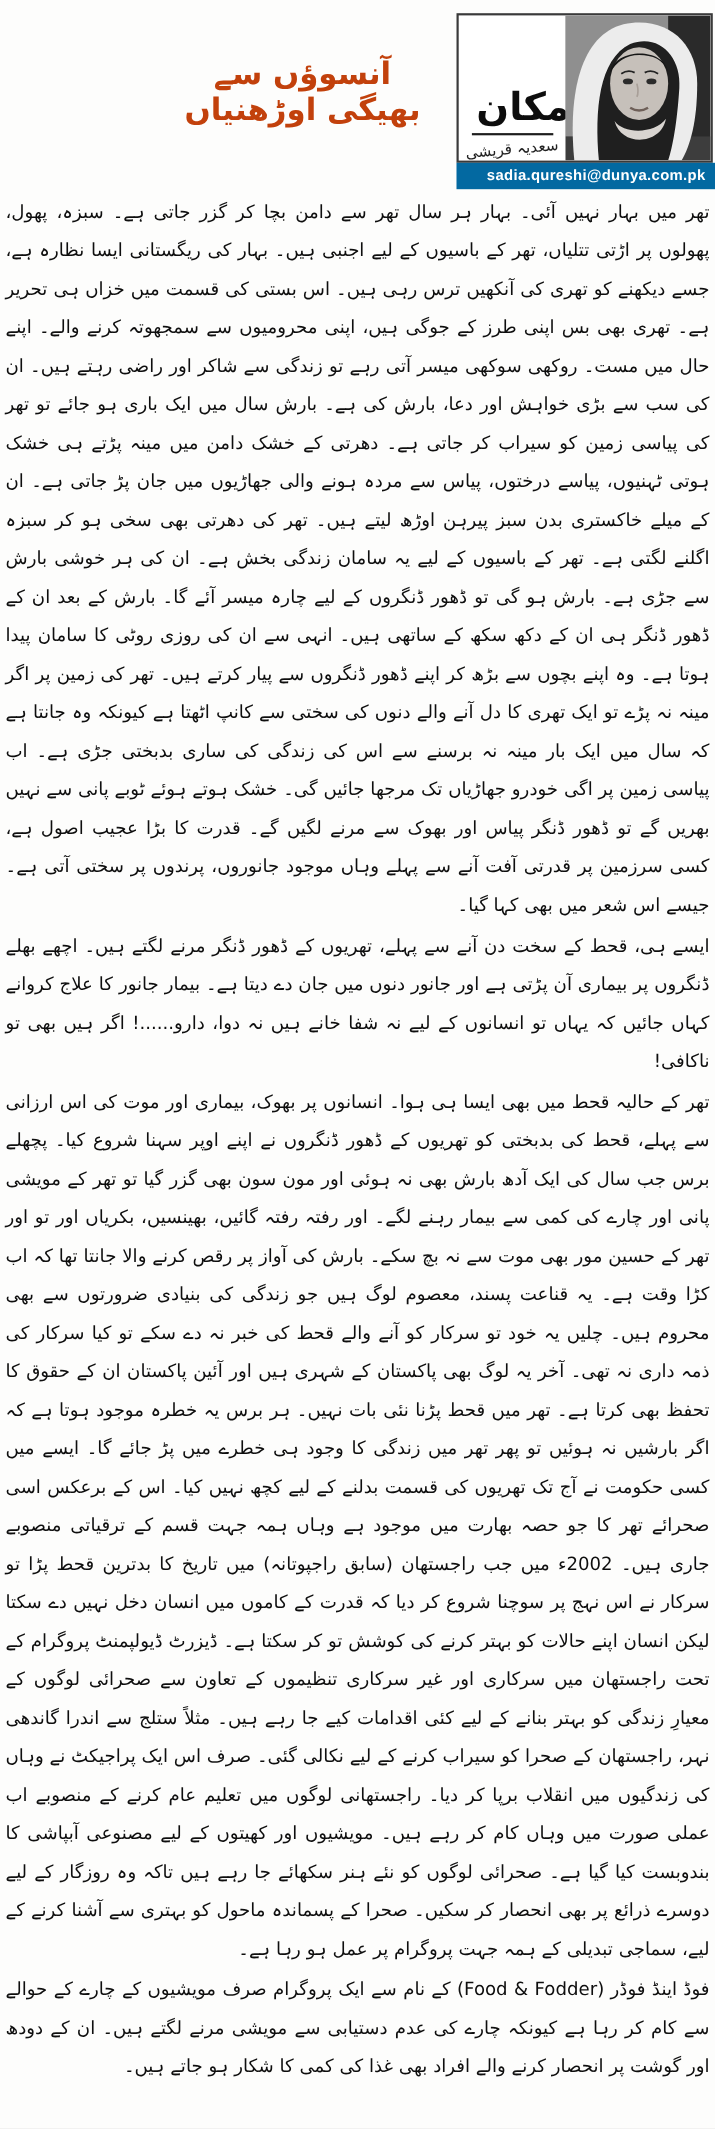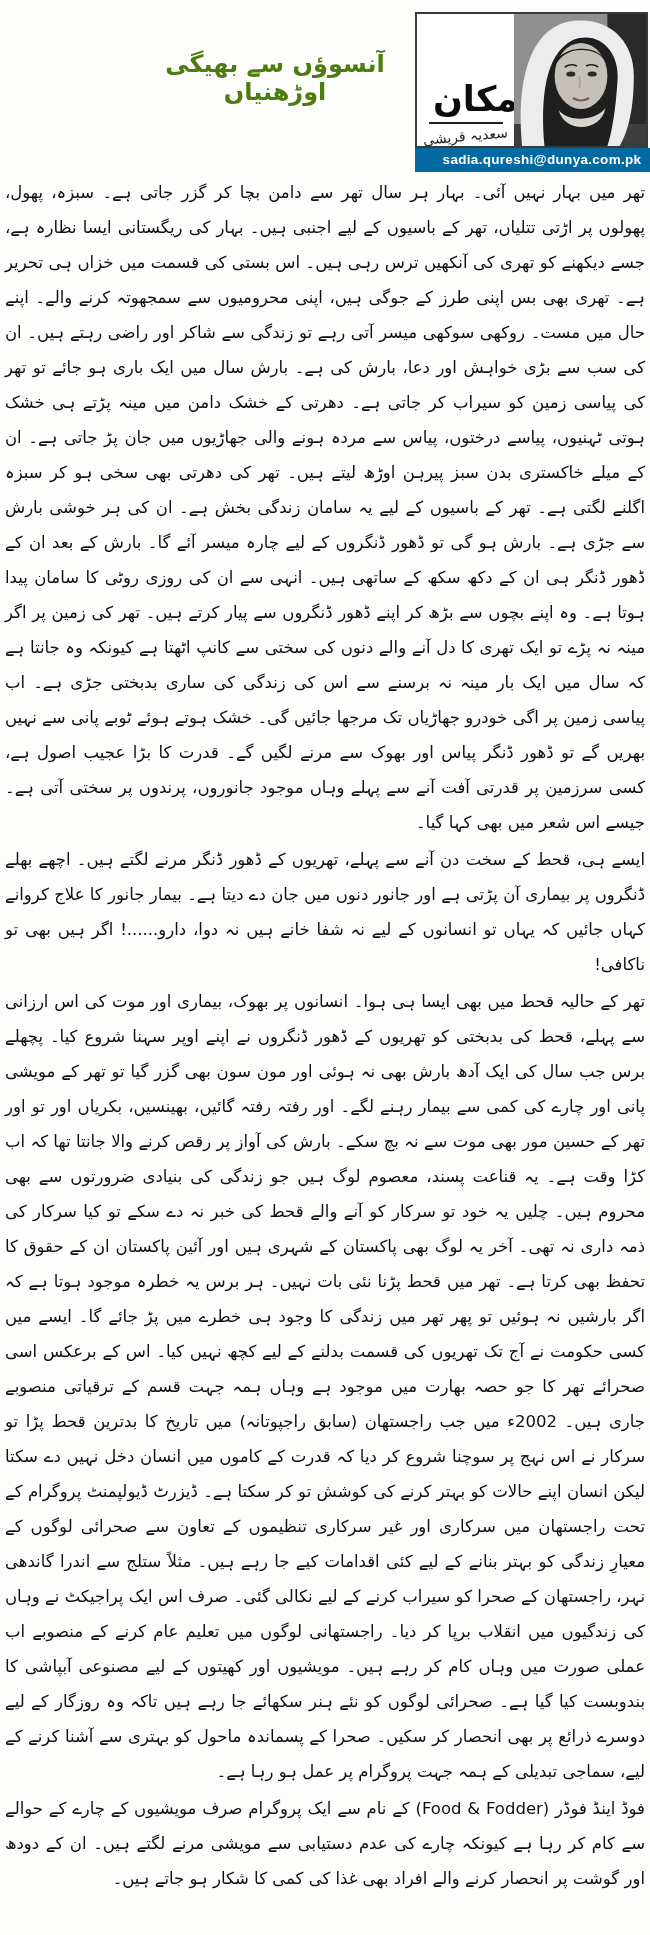--- a/index.html
+++ b/index.html
@@ -4,21 +4,21 @@
 <style>
   html,body{margin:0;padding:0;background:#e9e9e9;}
   .page{
     position:relative;width:650px;height:1935px;margin:0 auto;
     background:#fdfdfc;overflow:hidden;
     font-family:"DejaVu Sans",sans-serif;color:#111;
   }
   
   .article-title{
     position:absolute;top:50px;left:160px;width:230px;
-    direction:rtl;text-align:center;font-size:24px;font-weight:bold;color:#4d7c0f;
+    direction:rtl;text-align:center;font-size:28px;font-weight:bold;color:#c2410c;
   }
   
   .masthead{
     position:absolute;top:12px;left:415px;width:233px;height:136px;
     border:2px solid #3a3a3a;background:#fff;display:flex;box-sizing:border-box;
   }
   .masthead-left{
     width:97px;display:flex;flex-direction:column;align-items:center;
     justify-content:flex-end;padding-bottom:2px;box-sizing:border-box;
   }

